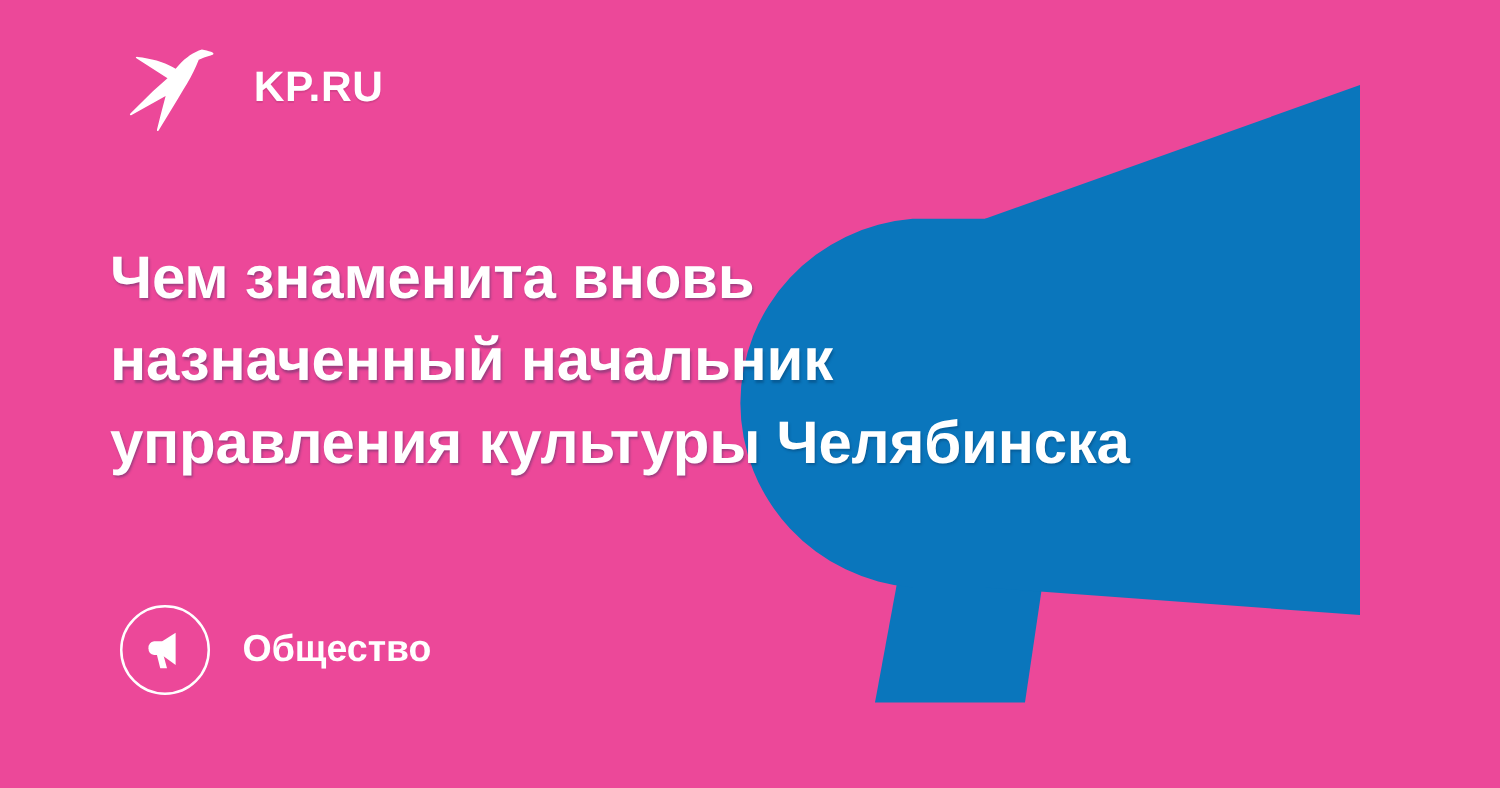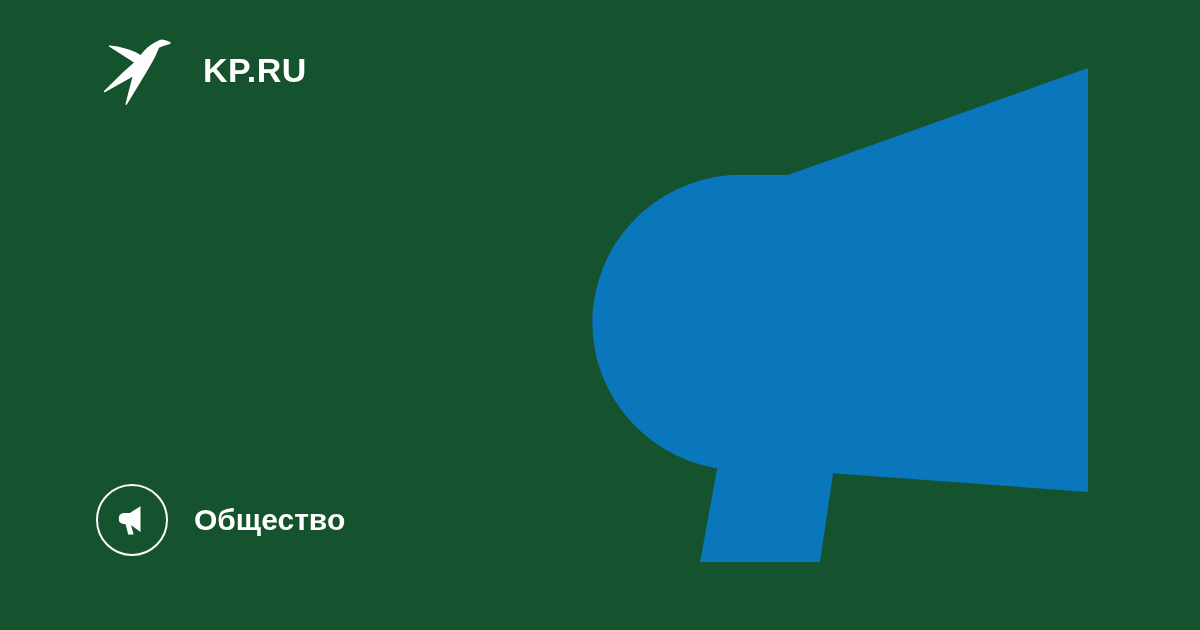--- a/index.html
+++ b/index.html
@@ -7,21 +7,21 @@
     margin: 0;
     padding: 0;
     background: #ffffff;
   }
 
   .card {
     position: relative;
     width: 1200px;
     height: 630px;
     overflow: hidden;
-    background: #14532d;
+    background: #ec4899;
     font-family: "Liberation Sans", "DejaVu Sans", sans-serif;
     -webkit-font-smoothing: antialiased;
   }
 
   
   .bg-megaphone {
     position: absolute;
     left: 0;
     top: 0;
     width: 1200px;
@@ -127,20 +127,23 @@
     </g>
   </svg>
 
   <div class="brand">
     <svg class="brand-logo" viewBox="0 0 78 72" aria-hidden="true">
       <path fill="#ffffff" d="M60.5 5.5 C54 7.5 47.5 12 42.5 17.5 L39.5 21 L37 19.5 C30 15.5 19.5 12.5 9 11.5 C7.5 11.4 7.2 12 8.4 12.8 L33 28.6 L21.5 38.8 L3.5 56.5 C2.4 57.6 3 58.6 4.3 57.9 L31.5 42.8 L27.5 58 L24.6 69.5 C24.3 70.9 25.3 71.4 26 70.2 L41 45.5 L45.5 38 C49.5 31.5 53.5 24.5 56 18.5 L58 13.8 C60.5 12.6 63.8 11.4 67.5 10.4 C70.5 9.6 70.5 8.3 67.8 7.4 C65.8 6.7 63 5.9 60.5 5.5 Z"></path>
     </svg>
     <div class="brand-name">KP.RU</div>
   </div>
 
+  <h1 class="headline">Чем знаменита вновь
+назначенный начальник
+управления культуры Челябинска</h1>
 
   <div class="rubric">
     <div class="rubric-circle">
       <svg class="rubric-icon" viewBox="0 0 36 36" aria-hidden="true">
         <g fill="#ffffff">
           <path d="M26.5 4.2 L26.5 30 L15.8 22.2 L15.8 10.9 Z"></path>
           <path d="M9.3 11 L16.4 11 L16.4 22 L9.3 22 A5.6 5.6 0 0 1 9.3 11 Z"></path>
           <path d="M11.4 21.4 L16.6 21.4 L19.6 32.6 L14.2 32.6 Z"></path>
         </g>
       </svg>

